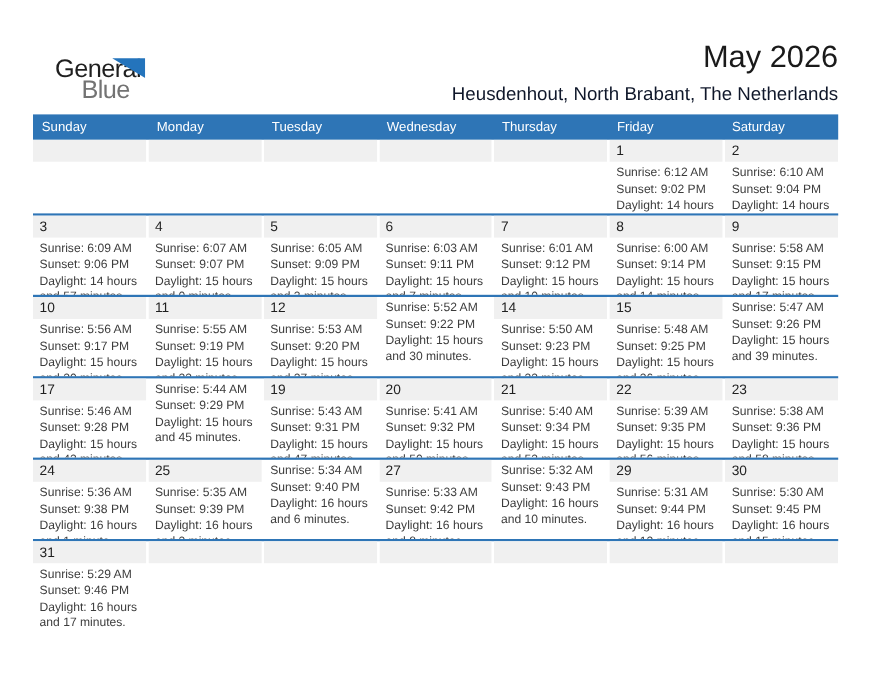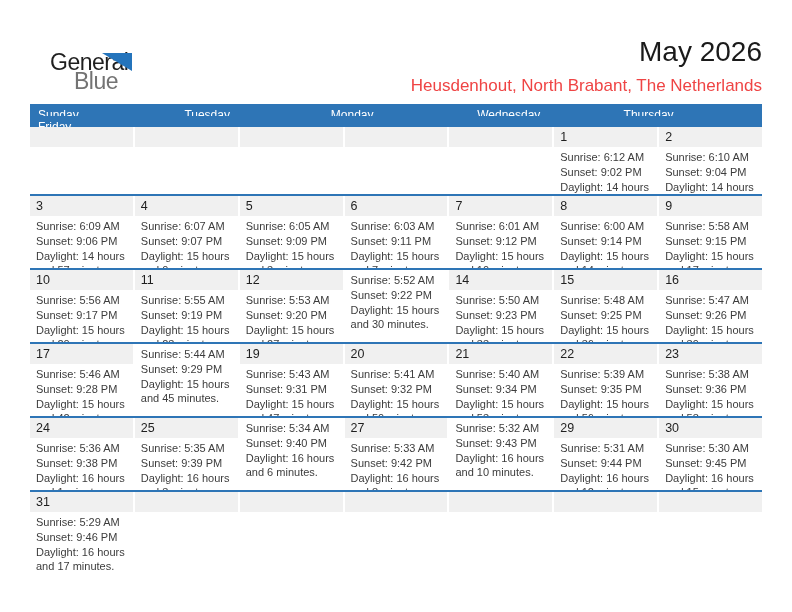--- a/index.html
+++ b/index.html
@@ -25,27 +25,27 @@
     color: #737373;
   }
 
   
   .title {
     position: absolute; right: 30px; top: 36px;
     font-size: 28px; color: #1a1a1a; text-align: right; line-height: 32px;
   }
   .subtitle {
     position: absolute; right: 30px; top: 76px;
-    font-size: 17px; color: #ef4444; text-align: right; line-height: 20px;
+    font-size: 17px; color: #0f172a; text-align: right; line-height: 20px;
   }
 
   
   .calendar { position: absolute; left: 30px; top: 104px; width: 732px; }
   .weekday-header {
-    display: grid; grid-template-columns: repeat(5, 1fr);
+    display: grid; grid-template-columns: repeat(7, 1fr);
     background: #2e75b6; height: 23px;
   }
   .weekday-header .wd {
     color: #ffffff; font-size: 12px; line-height: 23px; padding-left: 8px;
     overflow: hidden; white-space: nowrap;
   }
 
   .week-row {
     display: grid; grid-template-columns: repeat(7, 1fr);
     column-gap: 2px;
@@ -80,25 +80,26 @@
     </span>
     <span class="logo-blue">Blue</span>
   </div>
 
   <div class="title">May 2026</div>
   <div class="subtitle">Heusdenhout, North Brabant, The Netherlands</div>
 
   <div class="calendar">
     <div class="weekday-header">
       <div class="wd">Sunday</div>
+      <div class="wd">Monday</div>
       <div class="wd">Tuesday</div>
-      <div class="wd">Monday</div>
       <div class="wd">Wednesday</div>
       <div class="wd">Thursday</div>
       <div class="wd">Friday</div>
+      <div class="wd">Saturday</div>
     </div>
     <div>
         <div class="week-row first">
           <div class="day-cell">
             <div class="day-band"></div>
             <div class="day-details"></div>
           </div>
           <div class="day-cell">
             <div class="day-band"></div>
             <div class="day-details"></div>
@@ -245,21 +246,20 @@
           <div class="day-cell">
             <div class="day-band">15</div>
             <div class="day-details">
               <div class="detail-line">Sunrise: 5:48 AM</div>
               <div class="detail-line">Sunset: 9:25 PM</div>
               <div class="detail-line">Daylight: 15 hours</div>
               <div class="detail-line">and 36 minutes.</div>
             </div>
           </div>
           <div class="day-cell">
-            <div class="day-band">16</div>
             <div class="day-details">
               <div class="detail-line">Sunrise: 5:47 AM</div>
               <div class="detail-line">Sunset: 9:26 PM</div>
               <div class="detail-line">Daylight: 15 hours</div>
               <div class="detail-line">and 39 minutes.</div>
             </div>
           </div>
         </div>
         <div class="week-row">
           <div class="day-cell">

